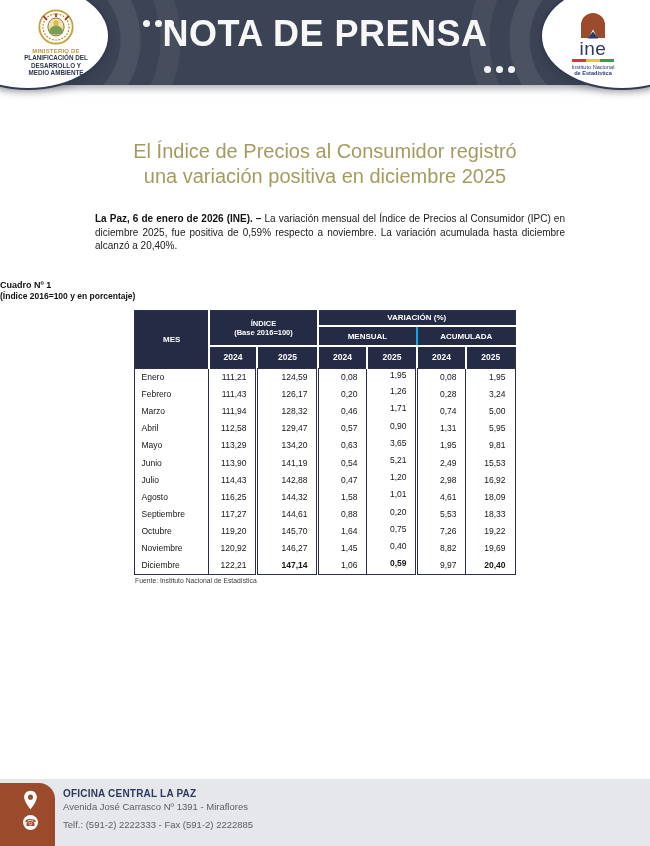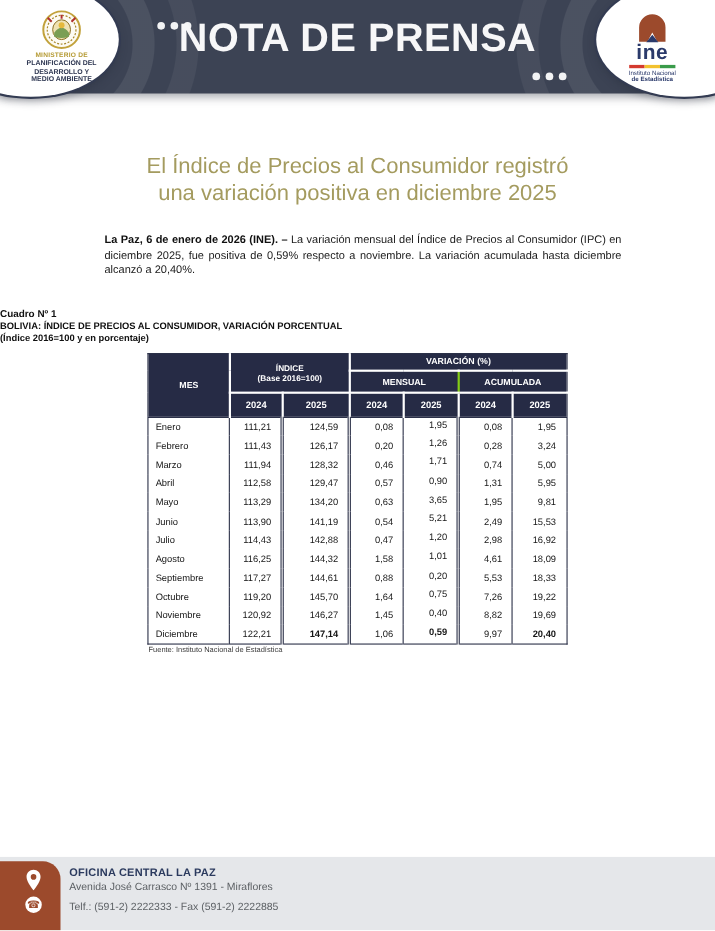--- a/index.html
+++ b/index.html
@@ -27,21 +27,21 @@
   .panel-left  { left:-52px; }
   .panel-right { right:-52px; }
 
   .ministry { position:absolute; left:8px; top:9px; width:96px; text-align:center; z-index:3; }
   .ministry svg { display:block; margin:0 auto 3px; }
   .min-gold { color:#b59a33; font-weight:bold; font-size:6px; letter-spacing:.2px; }
   .min-navy { color:#2c3550; font-weight:bold; font-size:6.3px; line-height:7.6px; }
 
   .inebox { position:absolute; right:22px; top:12px; width:70px; text-align:center; z-index:3; }
   .inebox svg.mark { display:block; margin:0 auto; }
-  .ine-word { color:#2b3a6b; font-weight:bold; font-size:19px; line-height:19px; letter-spacing:.5px; }
+  .ine-word { color:#2b3a6b; font-weight:normal; font-size:19px; line-height:19px; letter-spacing:.5px; }
   .ine-flag { width:42px; height:3px; margin:1px auto 2px; display:flex; }
   .ine-flag i { flex:1; }
   .ine-sub { color:#2b3a6b; font-size:5.6px; line-height:6.4px; text-align:center; }
   .ine-sub.b { font-weight:bold; }
 
   
   .doc-title { margin:42px 30px 0; text-align:center; color:#a49b5f;
                font-size:20px; line-height:25px; font-weight:normal; }
   .lead { margin:23px 85px 0 95px; font-size:10px; line-height:13.5px;
           text-align:justify; color:#1a1a1a; }
@@ -54,21 +54,21 @@
 
   table.ipc { width:380px; margin:8px auto 0; border-collapse:collapse; table-layout:fixed;
               border:1px solid #2b3048; }
   .ipc thead th { background:#262b45; color:#fff; font-weight:bold; text-align:center; }
   .ipc tr.hr1 th { height:16px; }
   .ipc tr.hr2 th { height:20px; }
   .ipc tr.hr3 th { height:22px; }
   .th-mes    { font-size:8px;  border-right:2px solid #fff; }
   .th-indice { font-size:7.5px; line-height:9px; border-right:2px solid #fff; border-bottom:2px solid #fff; }
   .th-var    { font-size:8px;  border-bottom:2px solid #fff; }
-  .th-men    { font-size:8px;  border-right:2px solid #84cc16; border-bottom:2px solid #fff; }
+  .th-men    { font-size:8px;  border-right:2px solid #0ea5e9; border-bottom:2px solid #fff; }
   .th-acu    { font-size:8px;  border-bottom:2px solid #fff; }
   .th-year   { font-size:8.5px; border-right:2px solid #fff; }
   .th-year.last { border-right:none; }
   .ipc tbody { border-top:1px solid #2b3048; }
   .ipc tbody td { height:17.2px; font-size:8.5px; color:#151515; text-align:right;
                   padding:0 9px 0 0; vertical-align:middle; background:#fff; }
   .ipc td.c-mes { text-align:left; padding:0 0 0 6px; border-right:1px solid #2b3048; }
   .ipc td.c-i24 { border-right:3px double #2b3048; }
   .ipc td.c-i25 { border-right:3px double #2b3048; }
   .ipc td.c-m24 { border-right:1px solid #2b3048; }
@@ -150,21 +150,20 @@
     <span>una variación positiva en diciembre 2025</span>
   </h1>
 
   <p class="lead">
     <b>La Paz, 6 de enero de 2026 (INE). –</b>
     <span>La variación mensual del Índice de Precios al Consumidor (IPC) en diciembre 2025, fue positiva de 0,59% respecto a noviembre. La variación acumulada hasta diciembre alcanzó a 20,40%.</span>
   </p>
 
   <div class="caption">
     <div class="c1">Cuadro Nº 1</div>
-    <div>BOLIVIA: ÍNDICE DE PRECIOS AL CONSUMIDOR, VARIACIÓN PORCENTUAL</div>
     <div>(Índice 2016=100 y en porcentaje)</div>
   </div>
 
   <table class="ipc">
     <colgroup>
       <col style="width:74px">
         <col style="width:48px">
         <col style="width:61px">
       <col style="width:49px">
         <col style="width:50px">

